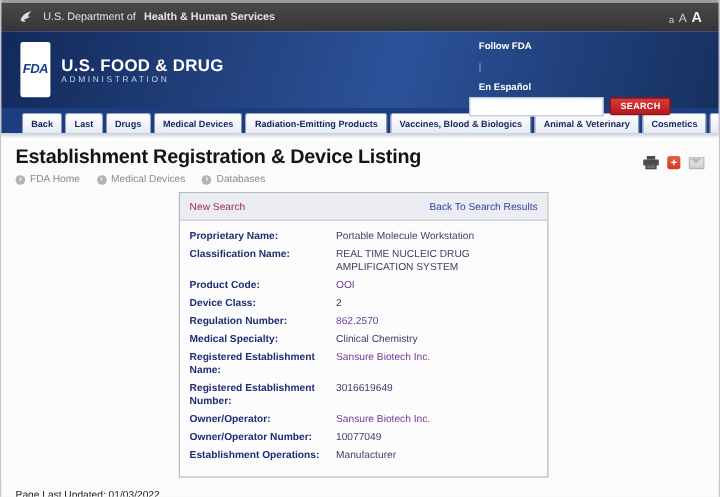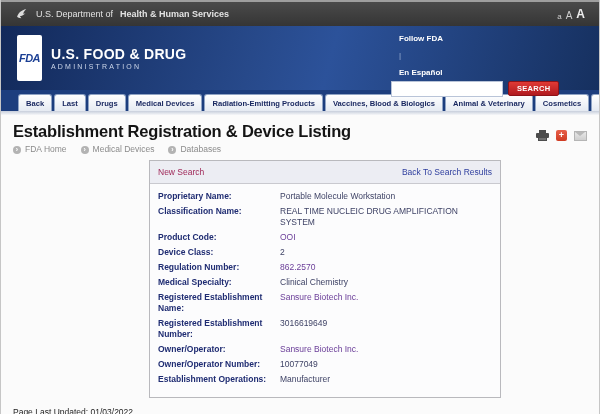--- a/index.html
+++ b/index.html
@@ -49,21 +49,21 @@
                 font-size:9px; font-weight:bold; line-height:10px; text-align:center; }
   .icon-mail { width:13px; height:10px; background:linear-gradient(#e9e9e9,#cfcfcf); border:1px solid #b5b5b5; position:relative; }
   .icon-mail::before { content:""; position:absolute; left:0; top:0; border-left:5.5px solid transparent;
                        border-right:5.5px solid transparent; border-top:4px solid #b9b9b9; }
   .breadcrumb { display:flex; gap:14px; margin-top:3px; font-size:8.5px; color:#8b8b8b; align-items:center; }
   .crumb { display:flex; align-items:flex-end; gap:4px; cursor:pointer; }
   .crumb-dot { width:8px; height:8px; border-radius:50%; background:#b3b3b3; color:#fff; font-size:7px;
                line-height:8px; text-align:center; font-weight:bold; }
 
   
-  .panel { margin:6px 0 0 136px; width:352px; border:1px solid #b9b9bd; background:#fcfcfd; font-size:8.5px; }
+  .panel { margin:6px 0 0 136px; width:308px; border:1px solid #b9b9bd; background:#fcfcfd; font-size:8.5px; }
   .panel-head { display:flex; justify-content:space-between; background:#ecedf3; border-bottom:1px solid #c9c9cf;
                 padding:6px 8px; }
   .new-search { color:#a02a5a; cursor:pointer; }
   .back-results { color:#2e3e9e; cursor:pointer; }
   .panel-body { padding:7px 8px 8px 8px; }
   .prow { display:flex; margin-bottom:4.5px; }
   .plabel { width:122px; flex:none; font-weight:bold; color:#1f2c72; padding-right:6px; line-height:1.25; }
   .pvalue { color:#3f4366; line-height:1.25; }
   .plink { color:#6a3d98; cursor:pointer; }
 

